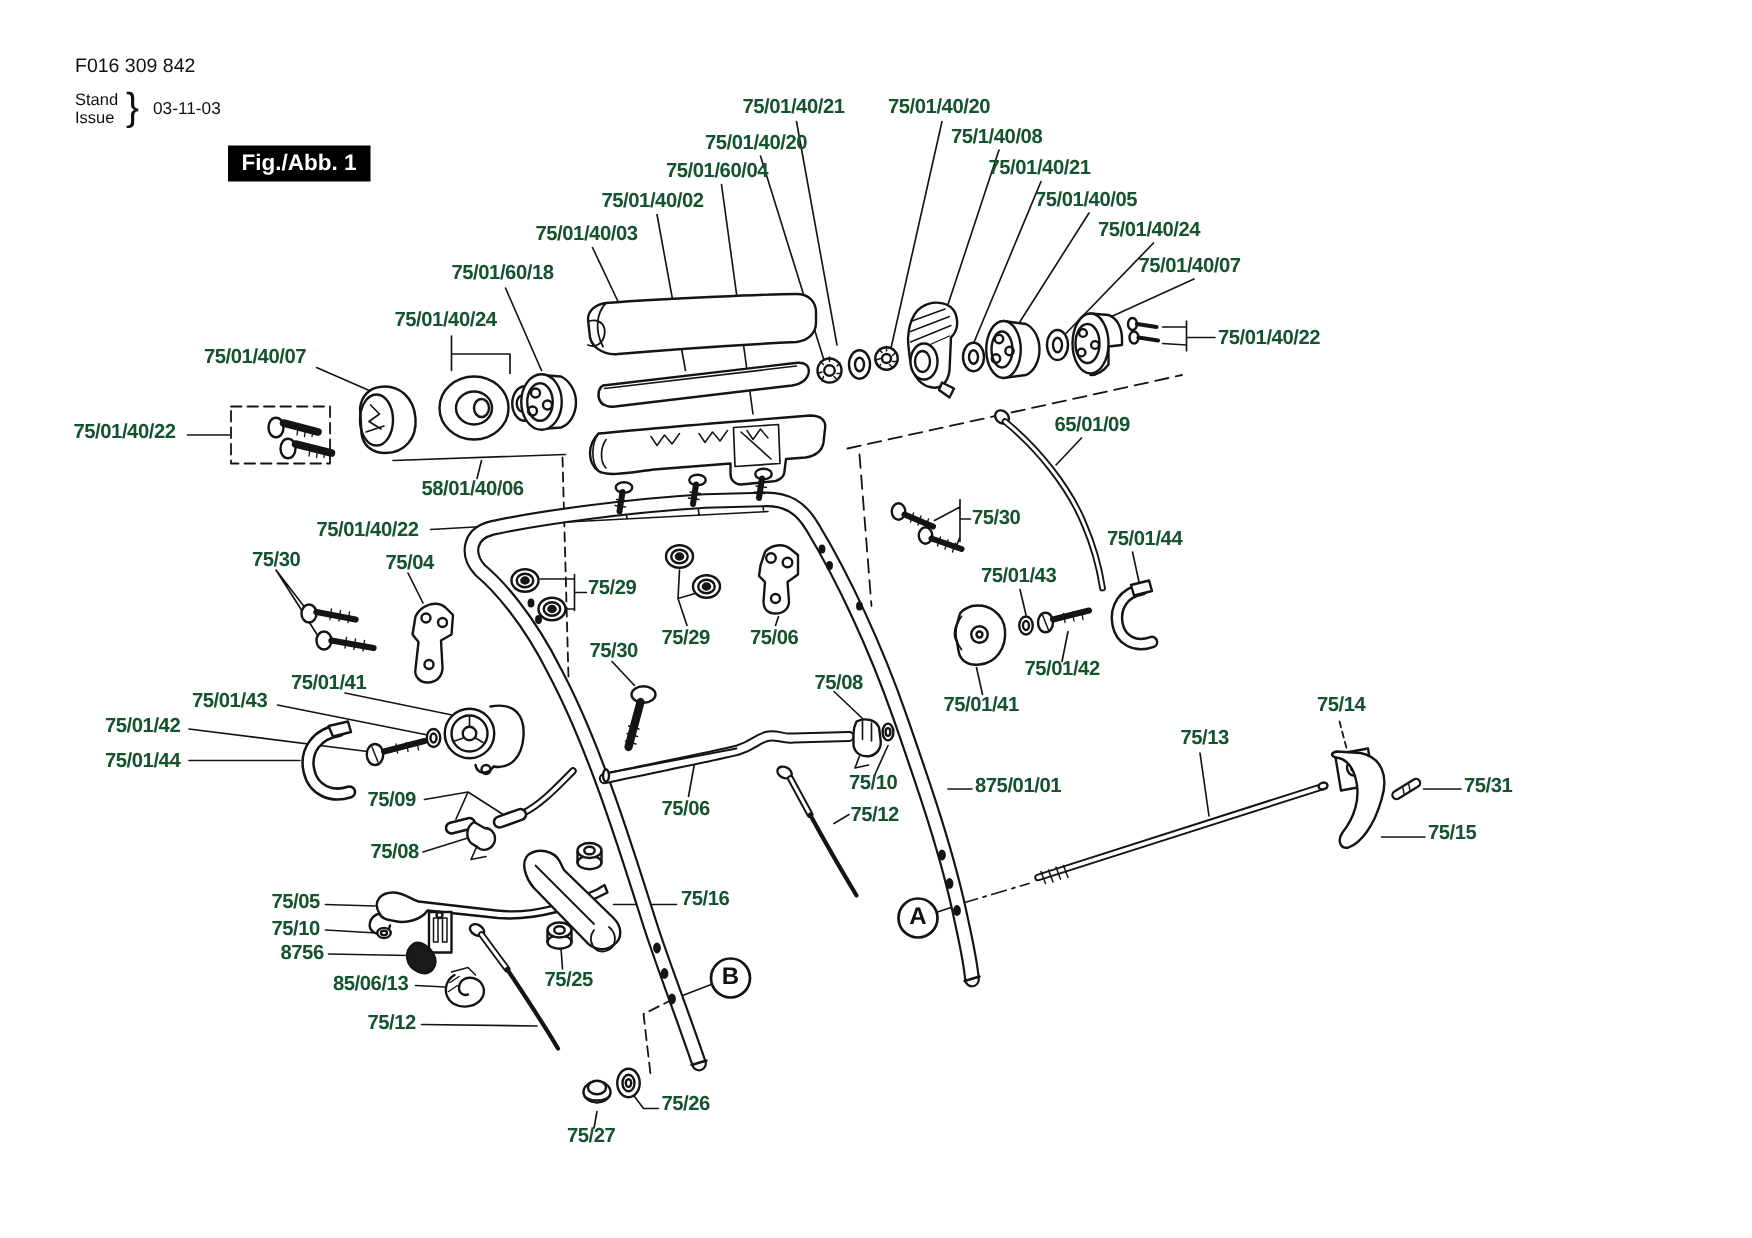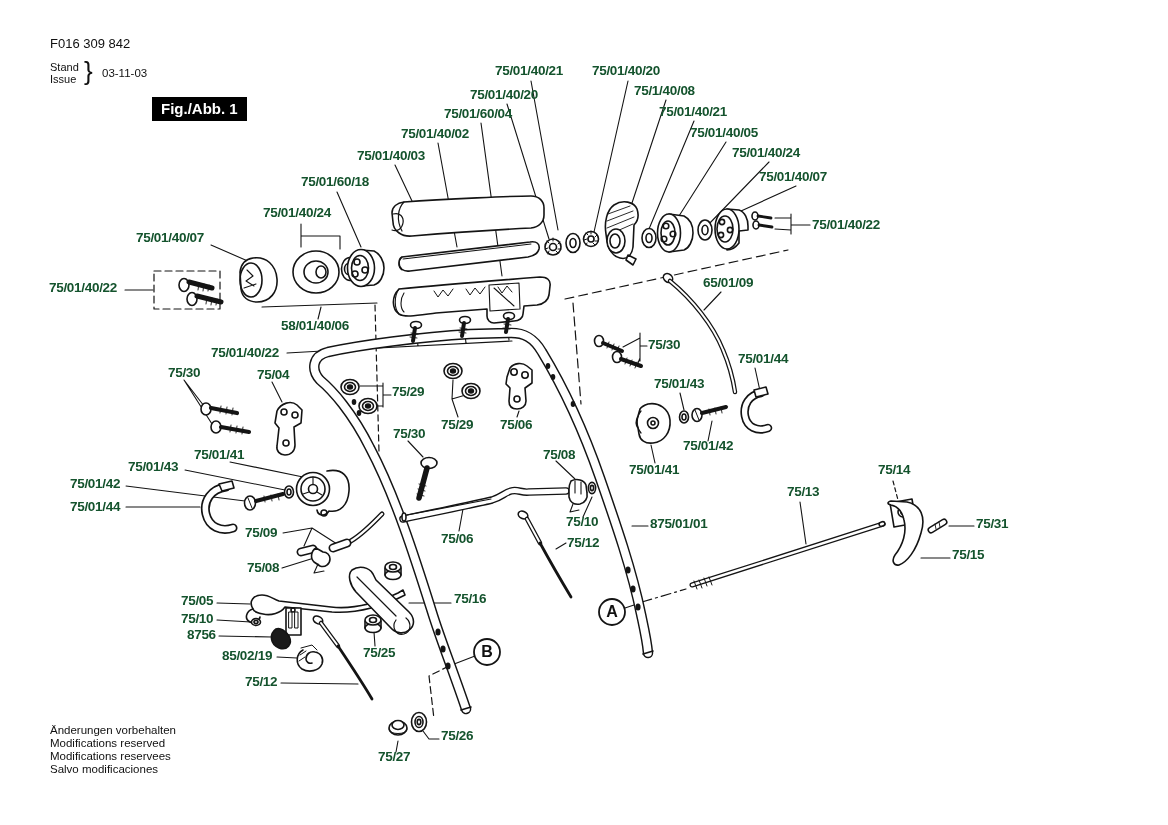--- a/index.html
+++ b/index.html
@@ -410,29 +410,23 @@
 <div class="lbl" style="left:976px;top:517px">75/31</div>
 <div class="lbl" style="left:245px;top:526px">75/09</div>
 <div class="lbl" style="left:441px;top:532px">75/06</div>
 <div class="lbl" style="left:567px;top:536px">75/12</div>
 <div class="lbl" style="left:952px;top:548px">75/15</div>
 <div class="lbl" style="left:247px;top:561px">75/08</div>
 <div class="lbl" style="left:181px;top:594px">75/05</div>
 <div class="lbl" style="left:454px;top:592px">75/16</div>
 <div class="lbl" style="left:181px;top:612px">75/10</div>
 <div class="lbl" style="left:187px;top:628px">8756</div>
-<div class="lbl" style="left:222px;top:649px">85/02/19</div>
+<div class="lbl" style="left:222px;top:649px">85/06/13</div>
 <div class="lbl" style="left:363px;top:646px">75/25</div>
 <div class="lbl" style="left:245px;top:675px">75/12</div>
 <div class="lbl" style="left:441px;top:729px">75/26</div>
 <div class="lbl" style="left:378px;top:750px">75/27</div>
 
 <div class="marker" style="left:599px;top:603px">A</div>
 <div class="marker" style="left:474px;top:643px">B</div>
 
-<div class="footer">
-  <div>Änderungen vorbehalten</div>
-  <div>Modifications reserved</div>
-  <div>Modifications reservees</div>
-  <div>Salvo modificaciones</div>
+
 </div>
 
-</div>
-
 </body></html>

